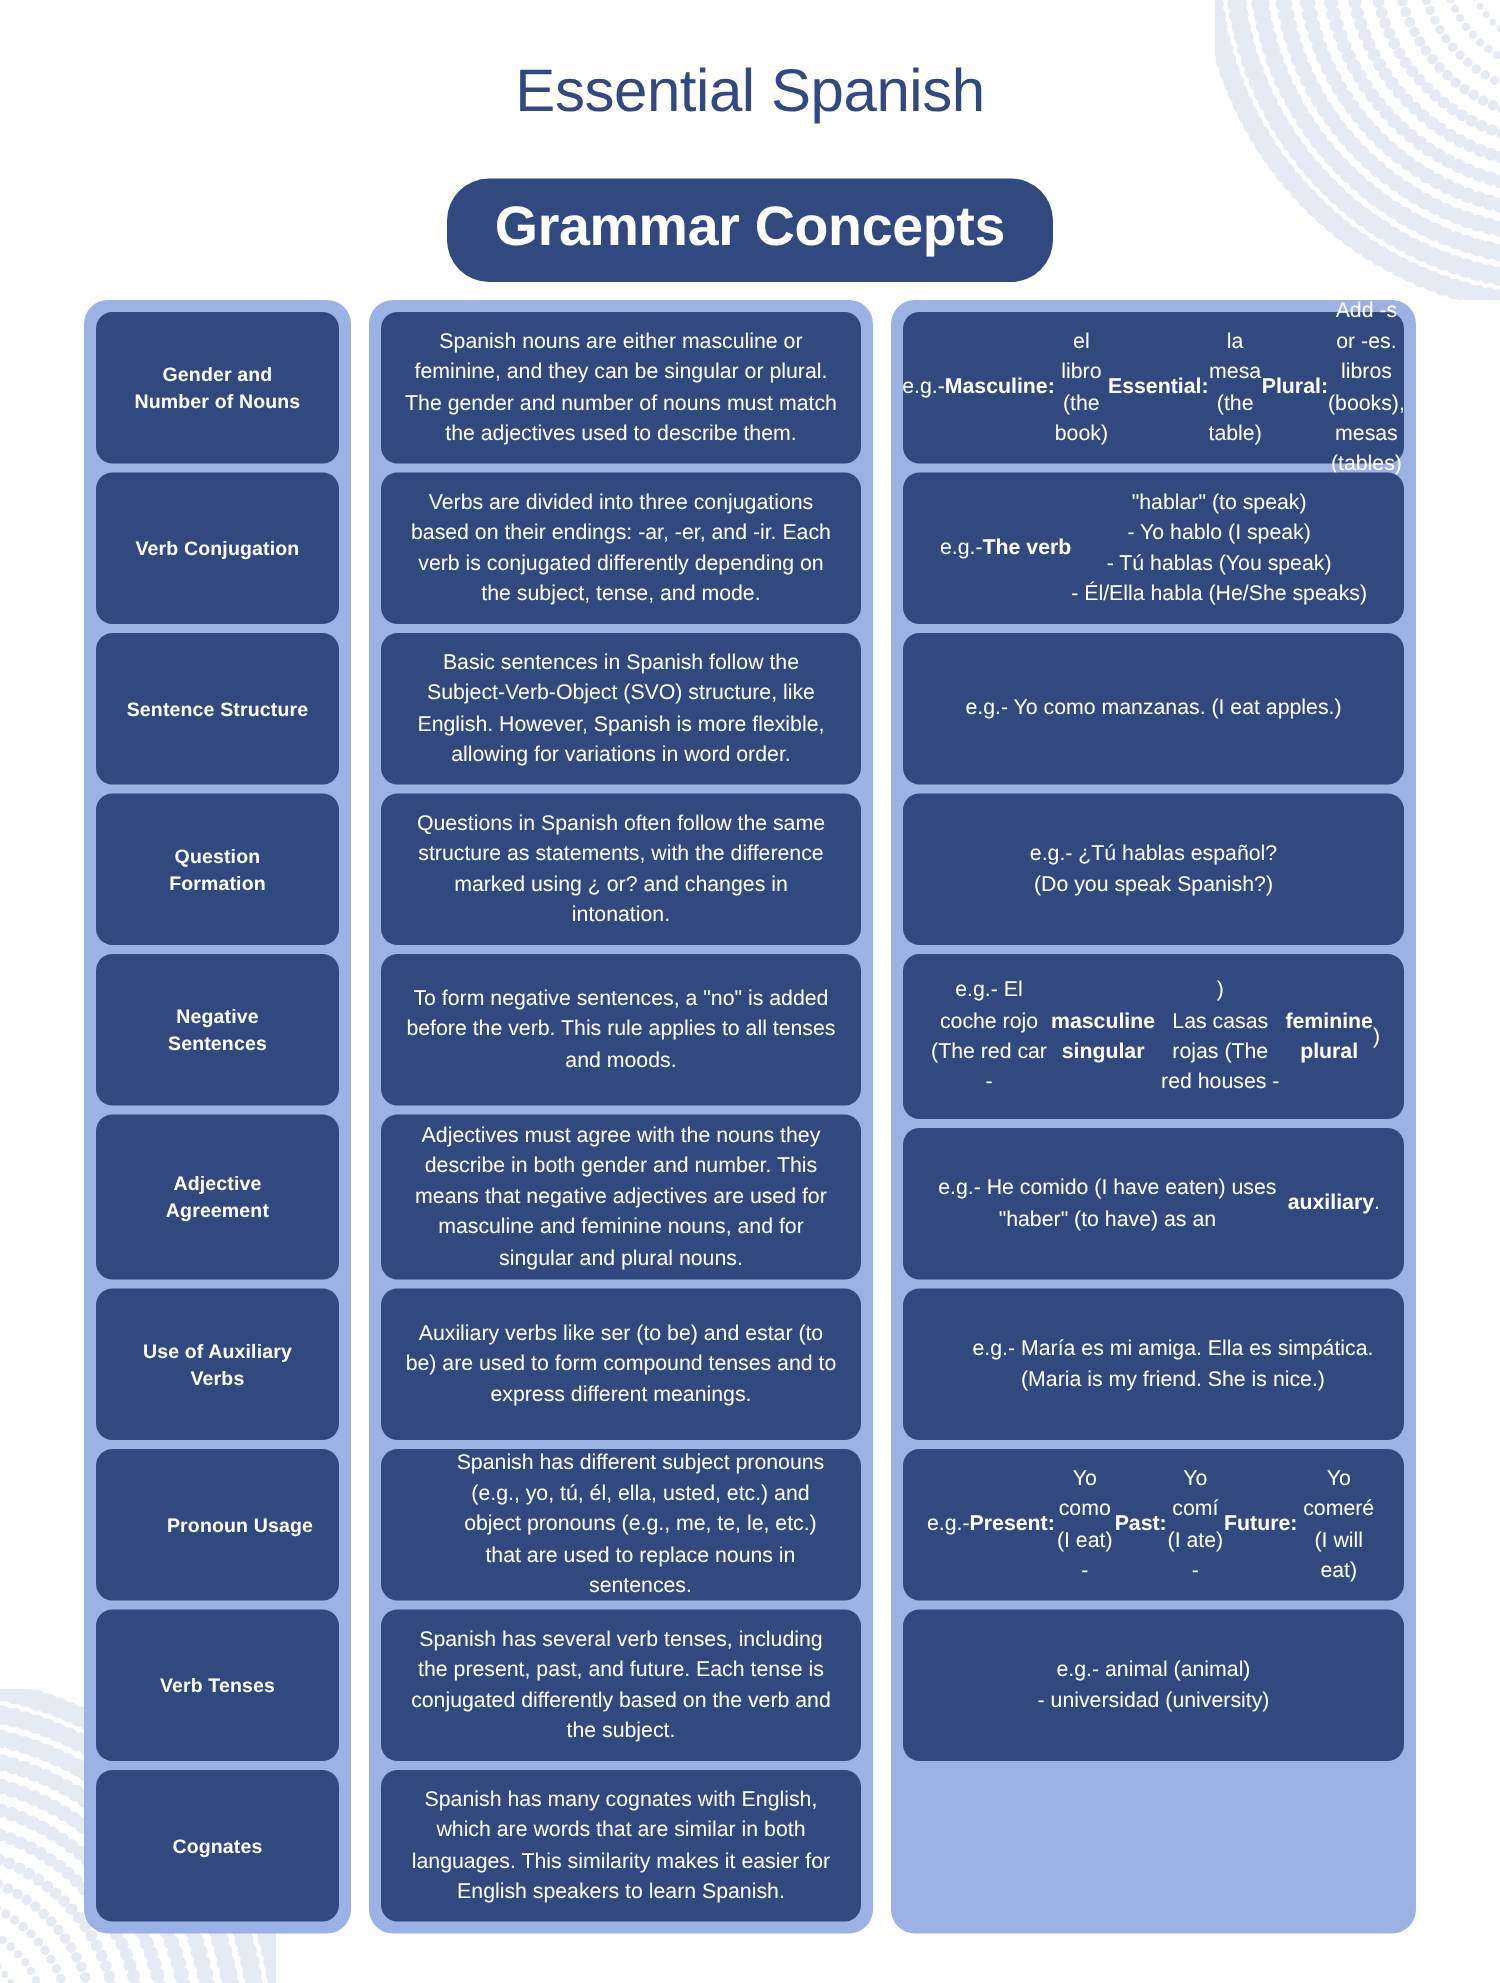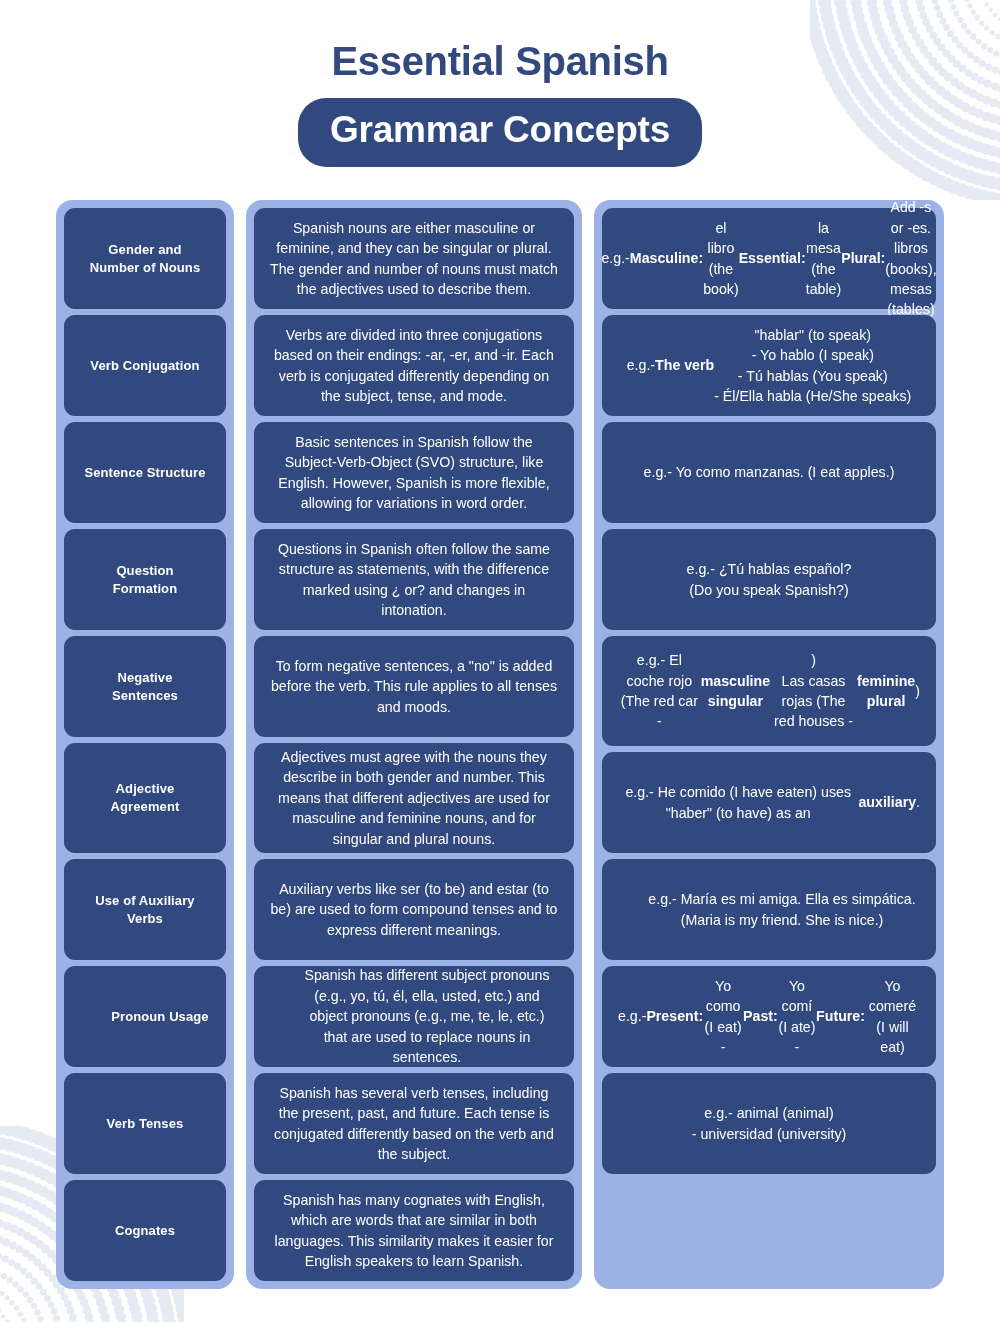--- a/index.html
+++ b/index.html
@@ -30,41 +30,42 @@
   
   .header {
     position: relative;
     z-index: 2;
     padding-top: 38px;
     text-align: center;
   }
 
   .header-title {
     font-size: 40px;
-    font-weight: 700;
+    font-weight: 400;
     color: #31497f;
     letter-spacing: -0.3px;
     line-height: 1.18;
   }
 
   .header-pill-wrap {
     margin-top: 13px;
     display: flex;
     justify-content: center;
   }
 
   .header-pill {
     background: #31497f;
     color: #ffffff;
     font-size: 37px;
     font-weight: 700;
     letter-spacing: -0.2px;
     border-radius: 28px;
     padding: 13px 32px 17px 32px;
     line-height: 1.05;
+    margin-top: 21px;
   }
 
   
   .grid {
     position: absolute;
     top: 200px;
     left: 56px;
     width: 888px;
     display: flex;
     gap: 12px;
@@ -911,21 +912,21 @@
       <div class="cell cell-concept r7">Pronoun Usage</div>
       <div class="cell cell-concept r8">Verb Tenses</div>
       <div class="cell cell-concept r9">Cognates</div>
     </div>
   <div class="column col-description">
       <div class="cell cell-text r0">Spanish nouns are either masculine or feminine, and they can be singular or plural. The gender and number of nouns must match the adjectives used to describe them.</div>
       <div class="cell cell-text r1">Verbs are divided into three conjugations based on their endings: -ar, -er, and -ir. Each verb is conjugated differently depending on the subject, tense, and mode.</div>
       <div class="cell cell-text r2">Basic sentences in Spanish follow the Subject-Verb-Object (SVO) structure, like English. However, Spanish is more flexible, allowing for variations in word order.</div>
       <div class="cell cell-text r3">Questions in Spanish often follow the same structure as statements, with the difference marked using ¿ or? and changes in intonation.</div>
       <div class="cell cell-text r4">To form negative sentences, a "no" is added before the verb. This rule applies to all tenses and moods.</div>
-      <div class="cell cell-text r5">Adjectives must agree with the nouns they describe in both gender and number. This means that different adjectives are used for masculine and feminine nouns, and for singular and plural nouns.</div>
+      <div class="cell cell-text r5">Adjectives must agree with the nouns they describe in both gender and number. This means that negative adjectives are used for masculine and feminine nouns, and for singular and plural nouns.</div>
       <div class="cell cell-text r6">Auxiliary verbs like ser (to be) and estar (to be) are used to form compound tenses and to express different meanings.</div>
       <div class="cell cell-text r7">Spanish has different subject pronouns (e.g., yo, tú, él, ella, usted, etc.) and object pronouns (e.g., me, te, le, etc.) that are used to replace nouns in sentences.</div>
       <div class="cell cell-text r8">Spanish has several verb tenses, including the present, past, and future. Each tense is conjugated differently based on the verb and the subject.</div>
       <div class="cell cell-text r9">Spanish has many cognates with English, which are words that are similar in both languages. This similarity makes it easier for English speakers to learn Spanish.</div>
     </div>
   <div class="column col-example">
       <div class="cell cell-text r0">e.g.- <b>Masculine:</b> el libro (the book)<br><b>Essential:</b> la mesa (the table)<br><b>Plural:</b> Add -s or -es.<br>libros (books), mesas (tables)</div>
       <div class="cell cell-text r1">e.g.- <b>The verb</b> "hablar" (to speak)<br>- Yo hablo (I speak)<br>- Tú hablas (You speak)<br>- Él/Ella habla (He/She speaks)</div>
       <div class="cell cell-text r2">e.g.- Yo como manzanas. (I eat apples.)</div>
       <div class="cell cell-text r3">e.g.- ¿Tú hablas español?<br>(Do you speak Spanish?)</div>

